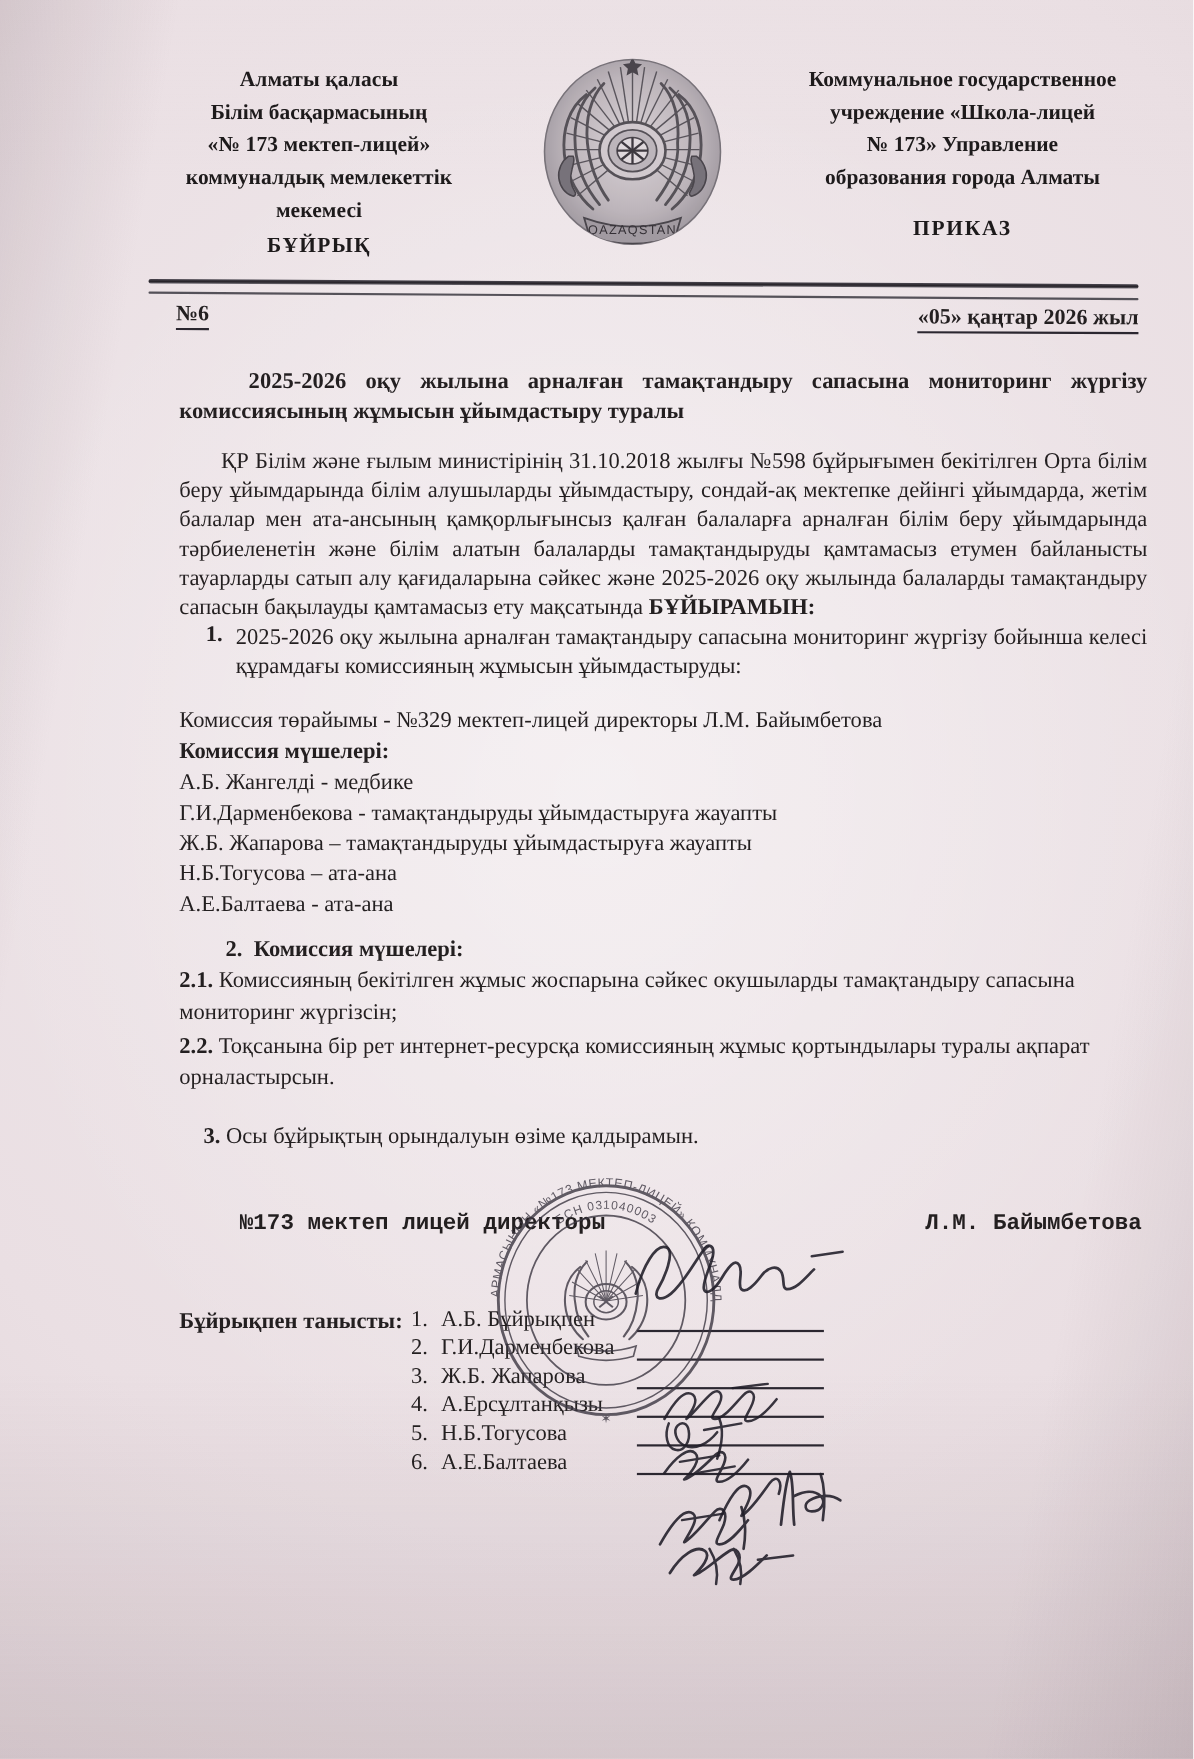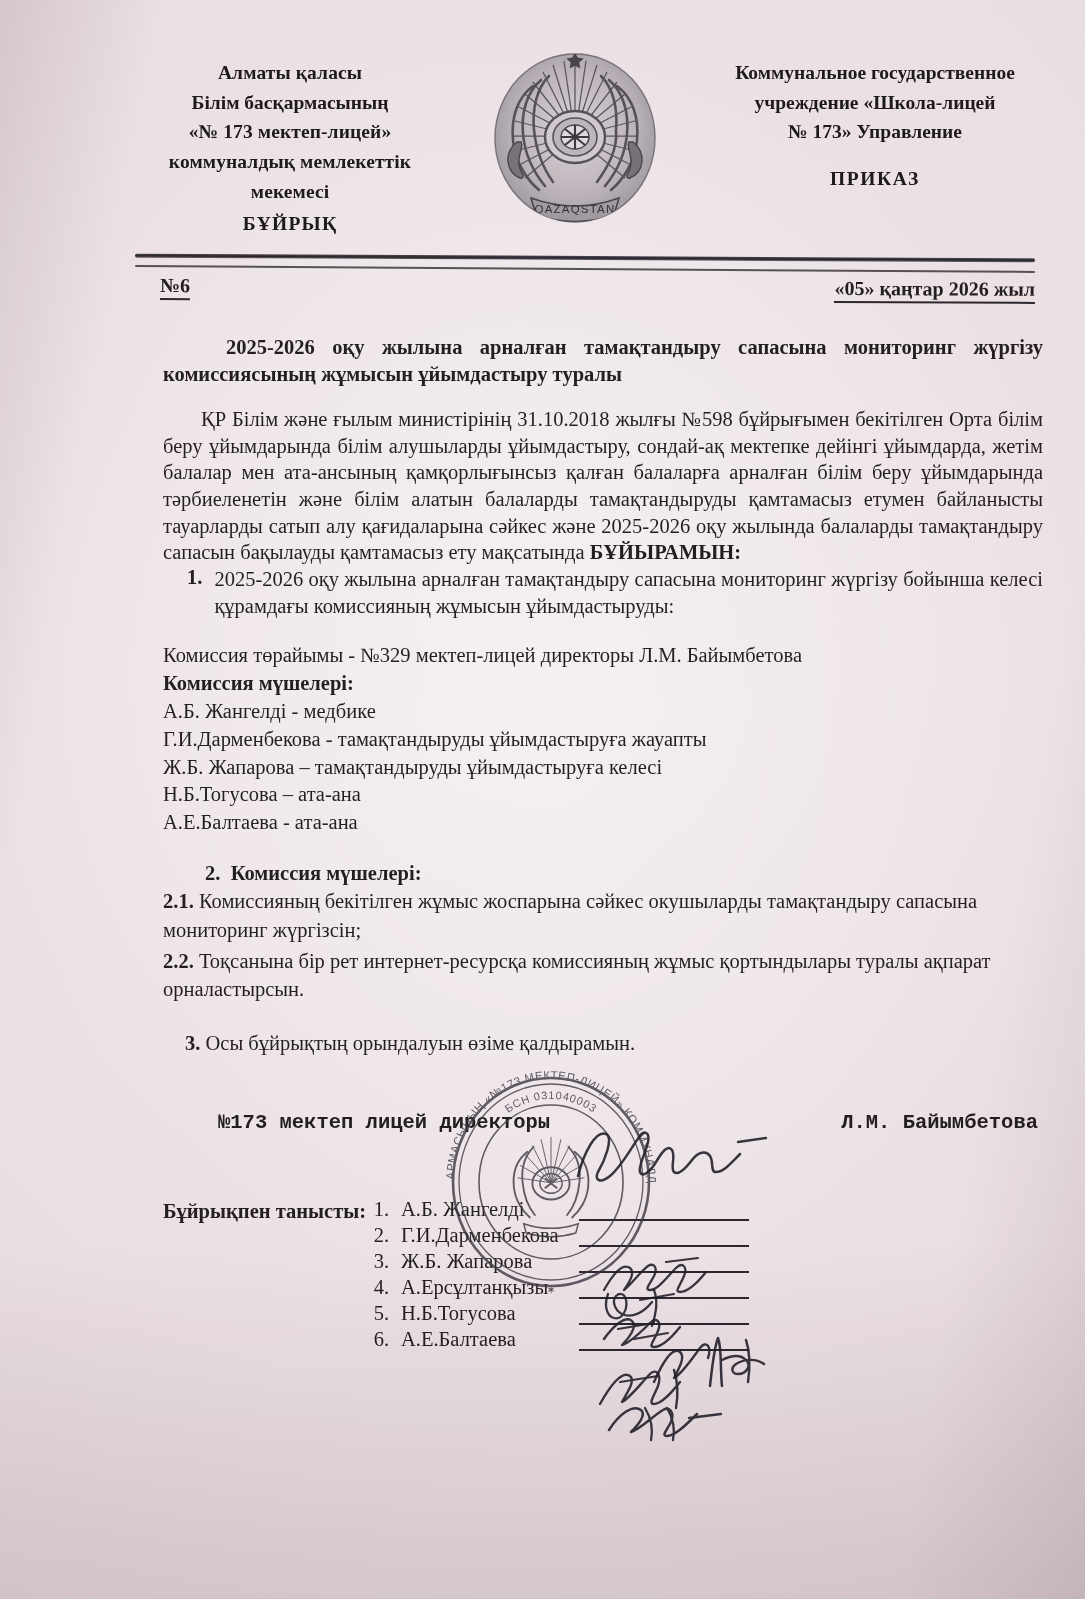--- a/index.html
+++ b/index.html
@@ -142,21 +142,21 @@
 
   
   .members { margin-top: 22px; }
   .members div {
     font-size: 20.5px;
     line-height: 1.36;
     white-space: nowrap;
   }
 
   
-  .sec2 { margin-top: 25px; }
+  .sec2 { margin-top: 15px; }
   .sec2 .h { font-weight: bold; font-size: 20.5px; margin-left: 42px; }
   .sec2 .sub { font-size: 20.5px; line-height: 1.40; margin-top: 2px; }
   .sec2 .sub .lbl { font-weight: bold; }
 
   .sec3 {
     margin-top: 28px;
     margin-left: 22px;
     font-size: 20.5px;
     font-weight: bold;
   }
@@ -226,20 +226,21 @@
       <div>«№ 173 мектеп-лицей»</div>
       <div>коммуналдық мемлекеттік</div>
       <div>мекемесі</div>
       <div class="order">БҰЙРЫҚ</div>
     </div>
 
     <div class="hdr-block hdr-right">
       <div>Коммунальное государственное</div>
       <div>учреждение «Школа-лицей</div>
       <div>№ 173»  Управление</div>
+      <div>образования   города Алматы</div>
       <div class="prikaz">ПРИКАЗ</div>
     </div>
   </div>
 
   <div class="emblem-wrap">
     <svg viewBox="0 0 176 186" aria-hidden="true">
       <defs>
         <radialGradient id="embg" cx="50%" cy="46%" r="62%">
           <stop offset="0%" stop-color="#d9d2d6"></stop>
           <stop offset="60%" stop-color="#b9b1b7"></stop>
@@ -330,21 +331,21 @@
     <div class="item1">
       <div class="num">1.</div>
       <div class="txt">2025-2026 оқу жылына арналған тамақтандыру сапасына мониторинг жүргізу бойынша келесі құрамдағы комиссияның жұмысын ұйымдастыруды:</div>
     </div>
 
     <div class="members">
       <div>Комиссия төрайымы - №329 мектеп-лицей директоры Л.М. Байымбетова</div>
       <div class="bold">Комиссия мүшелері:</div>
       <div>А.Б. Жангелді -  медбике</div>
       <div>Г.И.Дарменбекова - тамақтандыруды ұйымдастыруға жауапты</div>
-      <div>Ж.Б. Жапарова – тамақтандыруды ұйымдастыруға келесі</div>
+      <div>Ж.Б. Жапарова – тамақтандыруды ұйымдастыруға жауапты</div>
       <div>Н.Б.Тогусова – ата-ана</div>
       <div>А.Е.Балтаева  - ата-ана</div>
     </div>
 
     <div class="sec2">
       <div class="h"><span>2.</span>&nbsp;&nbsp;<span>Комиссия мүшелері:</span></div>
 
       <div class="sub"><span class="lbl">2.1.</span><span> Комиссияның бекітілген жұмыс жоспарына сәйкес окушыларды тамақтандыру сапасына мониторинг жүргізсін;</span></div>
 
       <div class="sub"><span class="lbl">2.2.</span><span> Тоқсанына бір рет интернет-ресурсқа комиссияның жұмыс қортындылары туралы ақпарат орналастырсын.</span></div>
@@ -356,21 +357,21 @@
       <span>№173 мектеп лицей директоры</span>
       <span>Л.М. Байымбетова</span>
     </div>
 
     <div class="ack">
       <div class="ack-h">Бұйрықпен таныcты:</div>
       <table>
         <tbody>
             <tr>
           <td class="n">1.</td>
-          <td class="nm">А.Б. Жангелді</td>
+          <td class="nm">А.Б. Бұйрықпен</td>
           <td class="ln">
                 <span class="line"></span>
               </td>
         </tr>
         <tr>
           <td class="n">2.</td>
           <td class="nm">Г.И.Дарменбекова</td>
           <td class="ln">
                 <span class="line"></span>
               </td>

